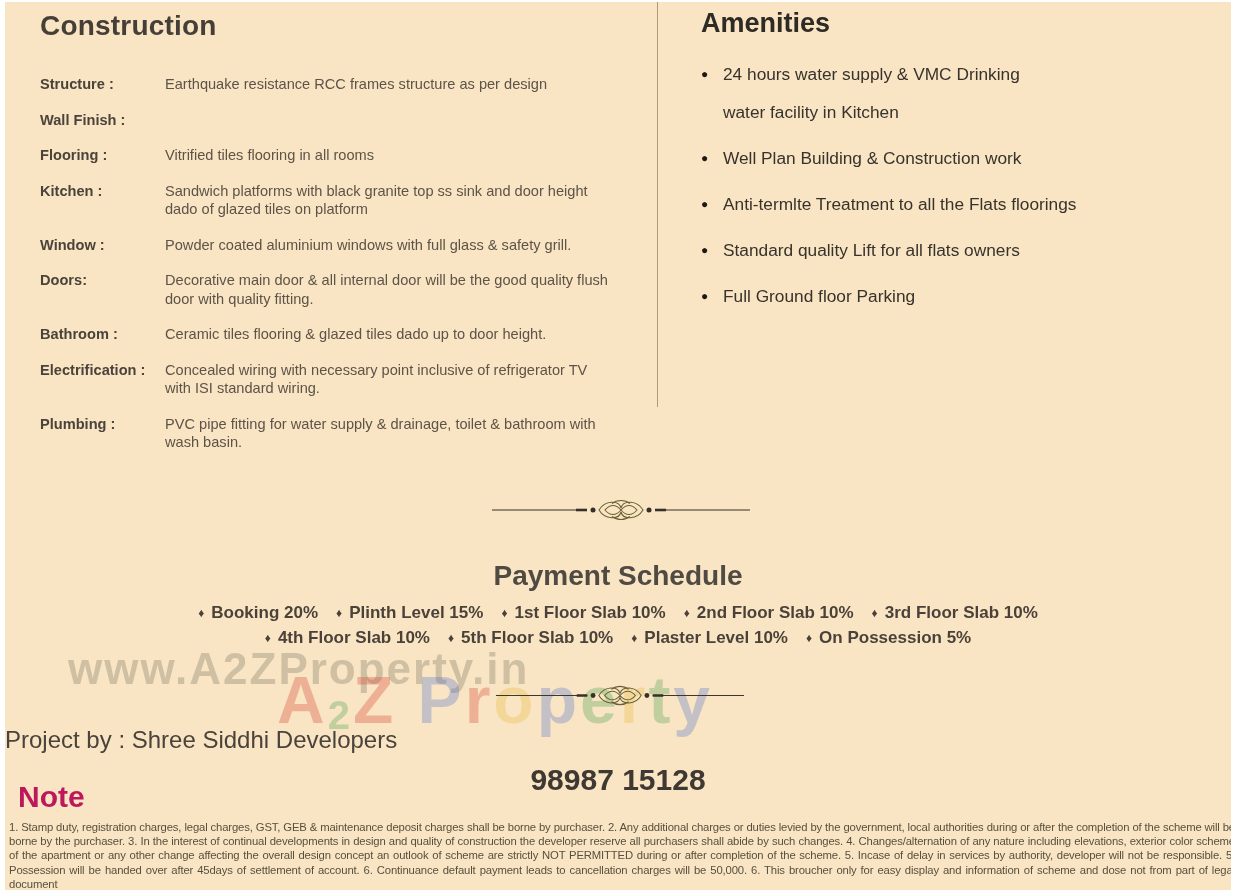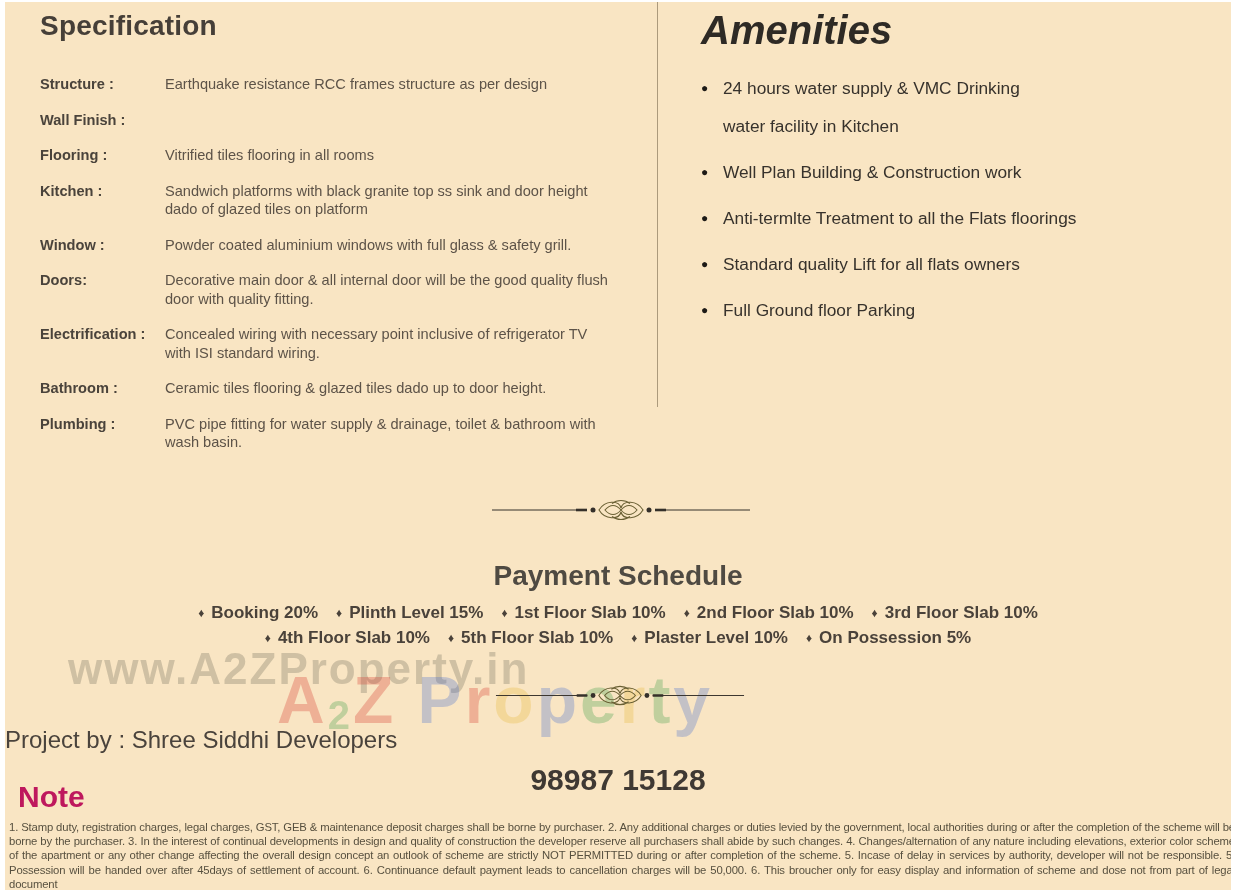--- a/index.html
+++ b/index.html
@@ -18,21 +18,21 @@
   .spec-section{position:absolute;left:35px;top:8px;width:600px;z-index:2;}
   .spec-title{font-size:28px;font-weight:700;color:#463f38;margin:0;letter-spacing:.2px;}
   .spec-rows{margin-top:33px;}
   .spec-row{display:flex;margin-bottom:17px;font-size:14.6px;line-height:18.5px;}
   .spec-label{width:125px;flex:0 0 125px;font-weight:700;color:#4a433b;}
   .spec-value{width:452px;color:#5d5348;}
   
   .v-divider{position:absolute;left:652px;top:0;width:1px;height:405px;background:rgba(110,92,66,.55);z-index:2;}
   
   .amen-section{position:absolute;left:696px;top:6px;width:500px;z-index:2;}
-  .amen-title{font-size:40px;font-weight:700;color:#2e2a25;margin:0;font-style:italic;}
+  .amen-title{font-size:27px;font-weight:700;color:#2e2a25;margin:0;}
   .amen-list{list-style:none;margin:16px 0 0 0;padding:0;}
   .amen-item{position:relative;padding-left:22px;font-size:17.3px;line-height:38px;margin-bottom:8px;color:#37322c;white-space:pre-line;}
   .amen-bullet{position:absolute;left:0;top:0;font-size:12px;color:#1d1a16;}
   
   .flourish{position:absolute;z-index:2;}
   .flourish-1{left:487px;top:495px;width:258px;height:26px;}
   .flourish-2{left:489px;top:681px;width:252px;height:25px;}
   
   .pay-title{position:absolute;left:0;top:558px;width:100%;text-align:center;font-size:28px;font-weight:700;color:#4f4a42;margin:0;z-index:2;}
   .pay-lines{position:absolute;left:0;top:599px;width:100%;text-align:center;z-index:2;}
@@ -52,21 +52,21 @@
 </style>
 </head>
 <body>
 
 <div class="page">
 
   <div class="wm-url">www.A2ZProperty.in</div>
   <div class="wm-logo"><span style="color: rgb(214, 58, 47);">A</span><span class="small" style="color: rgb(63, 158, 71);">2</span><span style="color: rgb(214, 58, 47);">Z</span><span style="color: rgb(0, 0, 0);"> </span><span style="color: rgb(74, 111, 208);">P</span><span style="color: rgb(214, 58, 47);">r</span><span style="color: rgb(232, 185, 58);">o</span><span style="color: rgb(74, 111, 208);">p</span><span style="color: rgb(63, 158, 71);">e</span><span style="color: rgb(232, 185, 58);">r</span><span style="color: rgb(63, 158, 71);">t</span><span style="color: rgb(74, 111, 208);">y</span></div>
 
   <section class="spec-section">
-    <h1 class="spec-title">Specification</h1>
+    <h1 class="spec-title">Construction</h1>
     <div class="spec-rows">
         <div class="spec-row">
           <div class="spec-label">Structure :</div>
           <div class="spec-value">Earthquake resistance RCC frames structure as per design</div>
         </div>
         <div class="spec-row">
           <div class="spec-label">Wall Finish :</div>
         </div>
         <div class="spec-row">
           <div class="spec-label">Flooring :</div>
@@ -78,26 +78,26 @@
         </div>
         <div class="spec-row">
           <div class="spec-label">Window :</div>
           <div class="spec-value">Powder coated aluminium windows with full glass &amp; safety grill.</div>
         </div>
         <div class="spec-row">
           <div class="spec-label">Doors:</div>
           <div class="spec-value">Decorative main door &amp; all internal door will be the good quality flush door with quality fitting.</div>
         </div>
         <div class="spec-row">
+          <div class="spec-label">Bathroom :</div>
+          <div class="spec-value">Ceramic tiles flooring &amp; glazed tiles dado up to door height.</div>
+        </div>
+        <div class="spec-row">
           <div class="spec-label">Electrification :</div>
           <div class="spec-value">Concealed wiring with necessary point inclusive of refrigerator TV with ISI standard  wiring.</div>
-        </div>
-        <div class="spec-row">
-          <div class="spec-label">Bathroom :</div>
-          <div class="spec-value">Ceramic tiles flooring &amp; glazed tiles dado up to door height.</div>
         </div>
         <div class="spec-row">
           <div class="spec-label">Plumbing :</div>
           <div class="spec-value">PVC pipe fitting for water supply &amp; drainage, toilet &amp; bathroom with wash basin.</div>
         </div>
       </div>
   </section>
 
   <div class="v-divider"></div>
 

